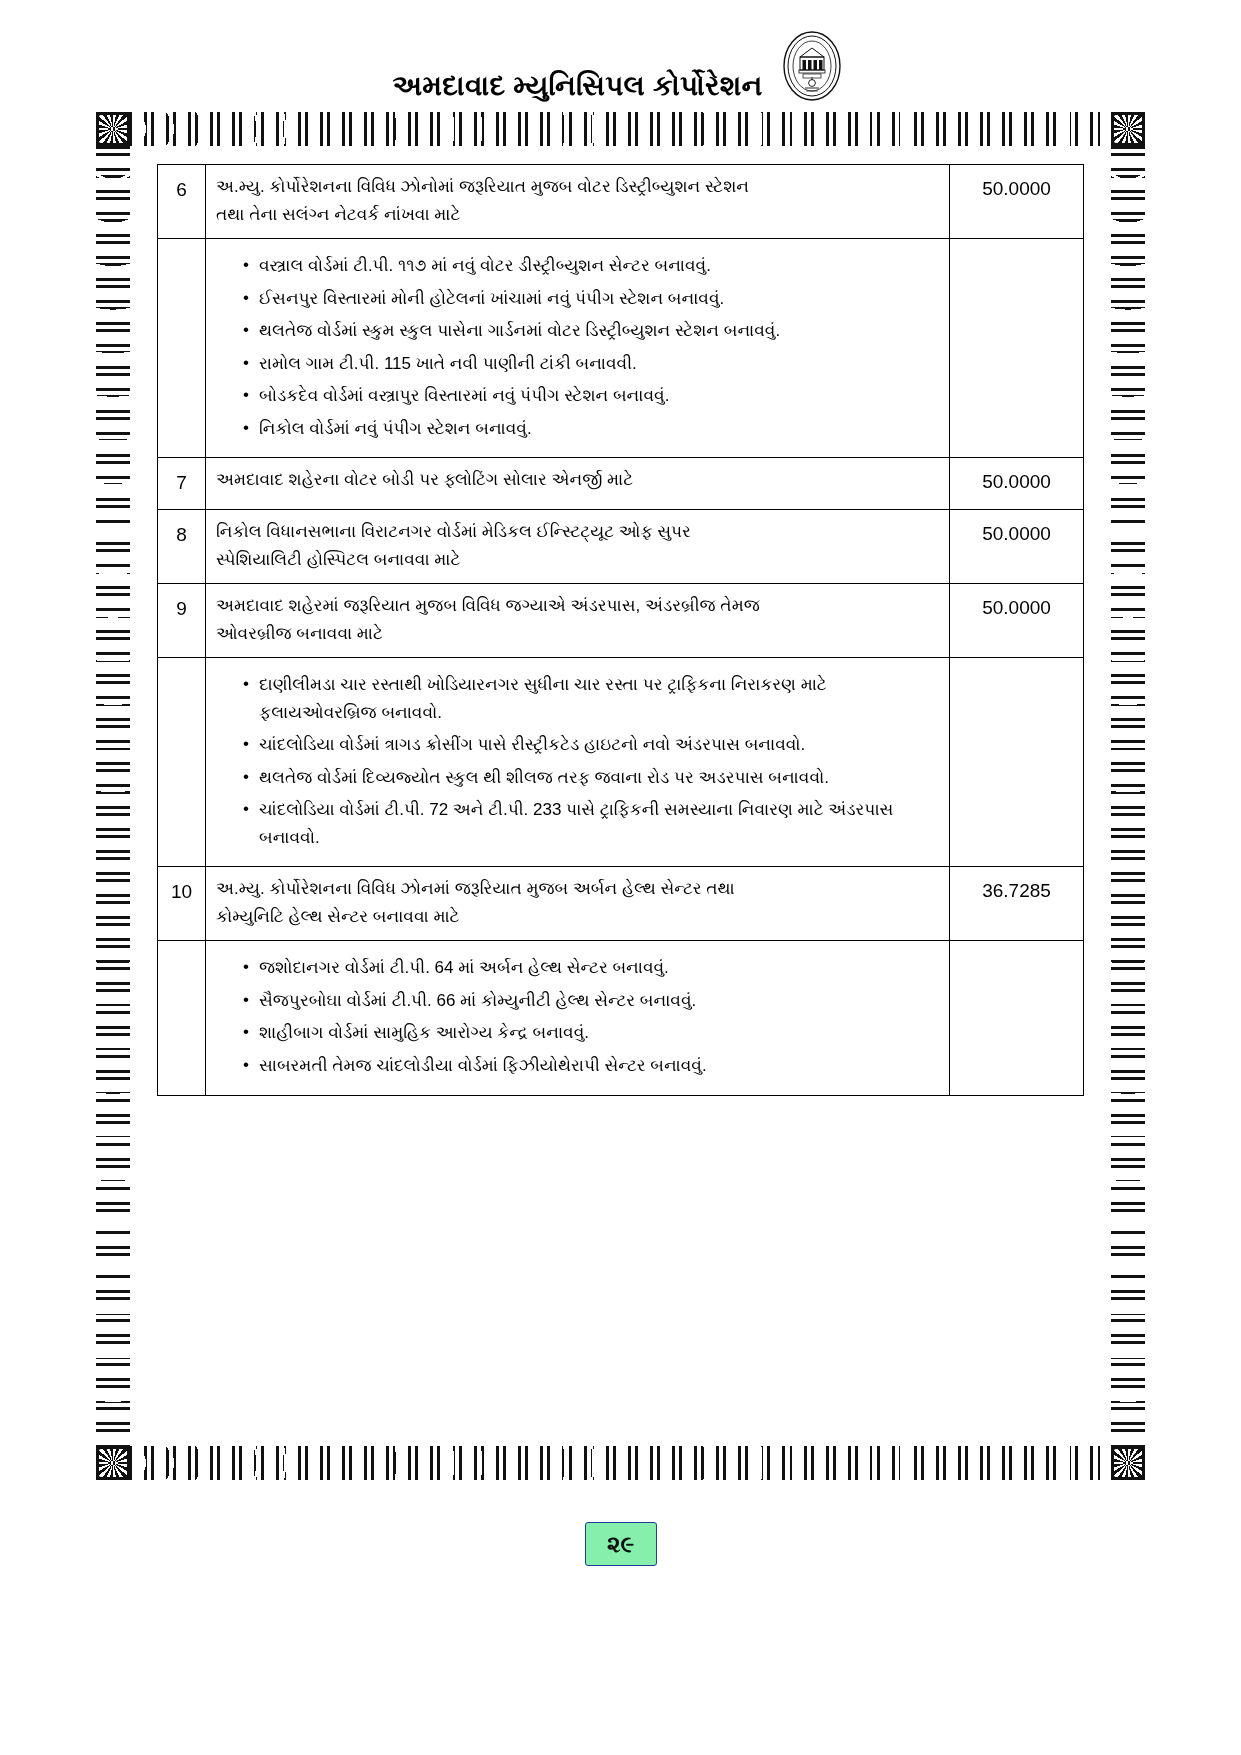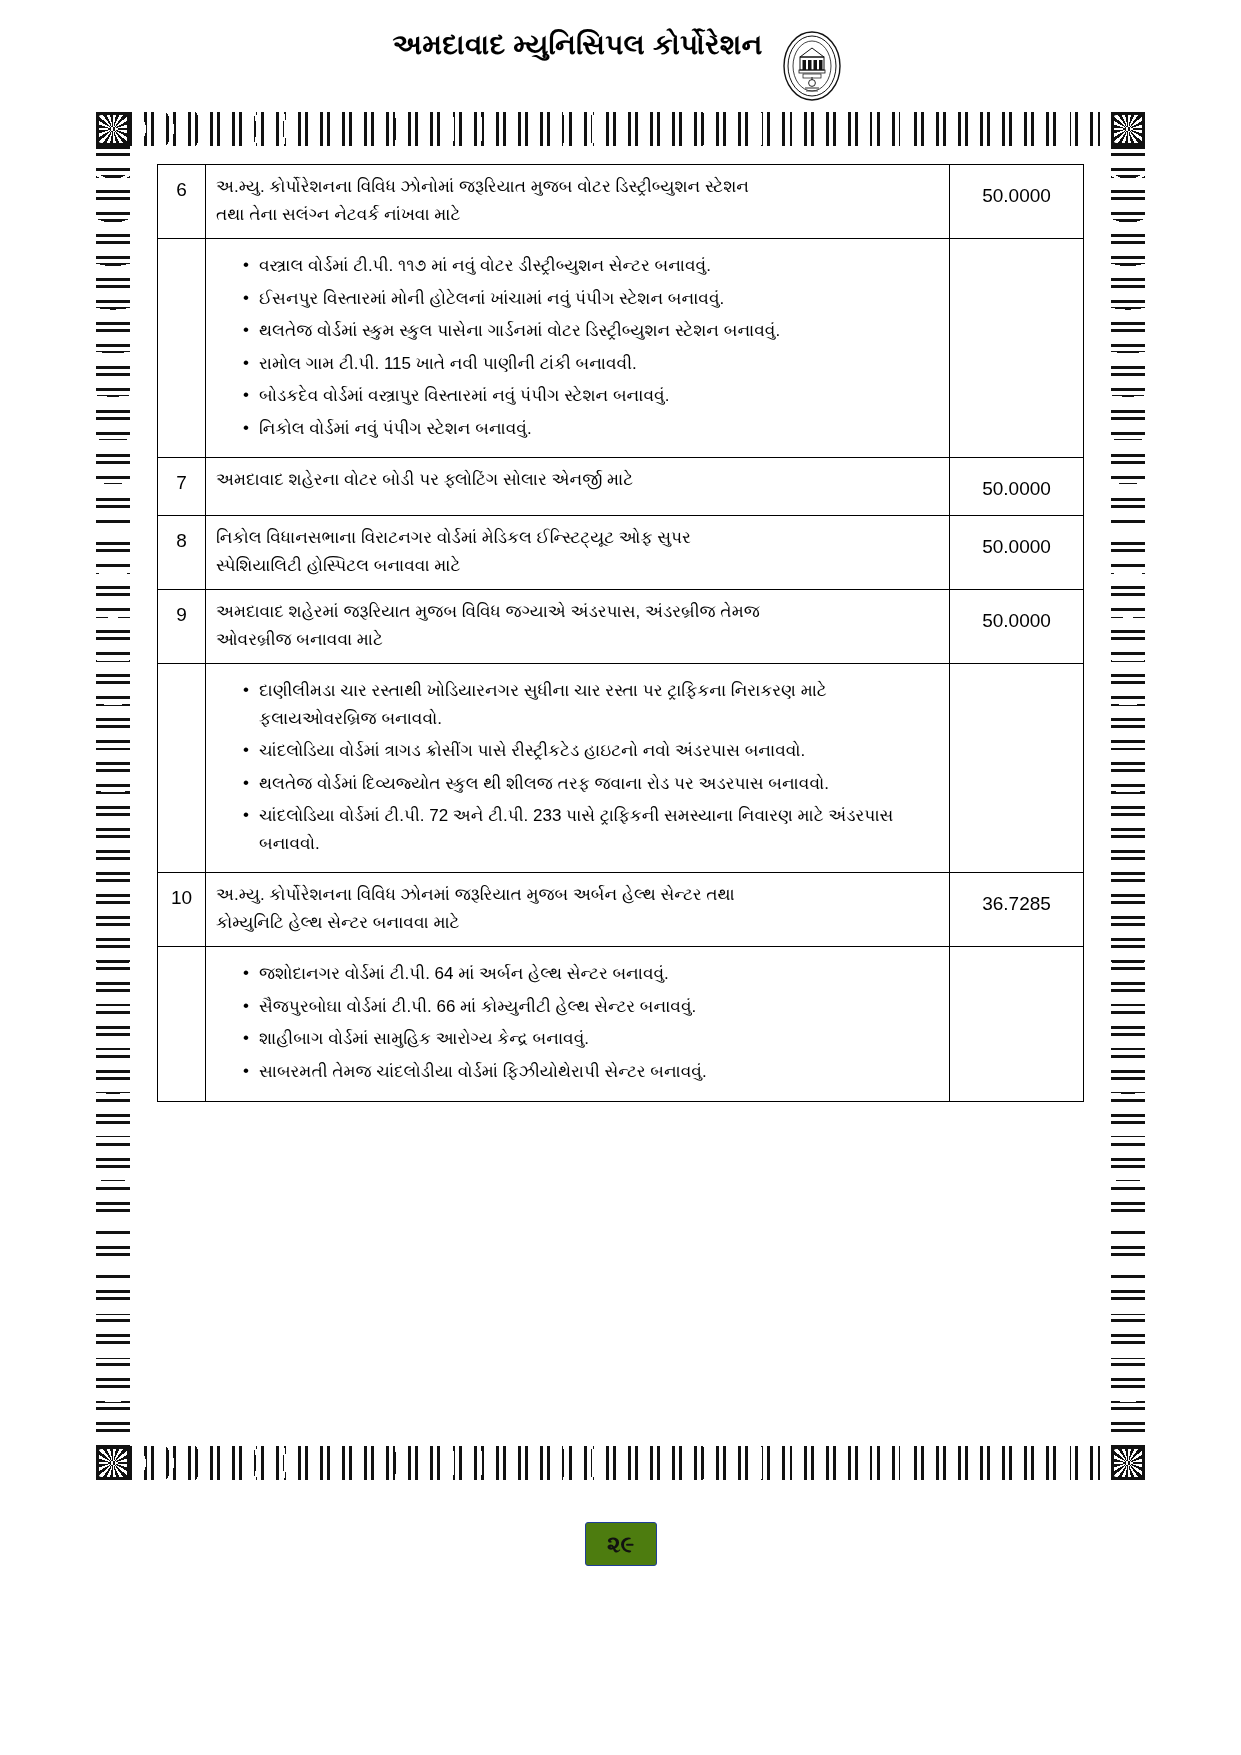--- a/index.html
+++ b/index.html
@@ -21,21 +21,21 @@
     top: 26px;
     left: 0;
     width: 1241px;
     height: 80px;
     display: flex;
     align-items: center;
     justify-content: center;
   }
   .header-inner {
     display: flex;
-    align-items: flex-start;
+    align-items: flex-end;
     gap: 12px;
   }
   .header-title-left {
     font-size: 28px;
     font-weight: bold;
     letter-spacing: 0.2px;
     white-space: nowrap;
   }
   .header-title-right {
     font-size: 28px;
@@ -174,21 +174,21 @@
   td.c-sr {
     width: 48px;
     text-align: center;
     padding-top: 10px;
     font-size: 19px;
   }
   td.c-desc { width: 744px; }
   td.c-amt {
     width: 134px;
     text-align: center;
-    padding-top: 16px;
+    padding-top: 9px;
     font-size: 19px;
     white-space: nowrap;
   }
   td.c-empty { width: 134px; }
 
   ul.bullets {
     margin: 5px;
     padding: 0 0 0 22px;
     list-style: none;
   }
@@ -217,21 +217,21 @@
     width: 72px;
     height: 44px;
     border: 1.5px solid #1f3d99;
     border-radius: 3px;
     display: flex;
     align-items: center;
     justify-content: center;
     font-size: 23px;
     font-weight: bold;
     color: #111;
-    background: #4d7c0f;
+    background: #86efac;
   }
 </style>
 </head>
 <body>
 
 <div class="page-header">
   <div class="header-inner">
     <div class="header-title-left">અમદાવાદ મ્યુનિસિપલ કોર્પોરેશન</div>
 
     <div class="emblem">

